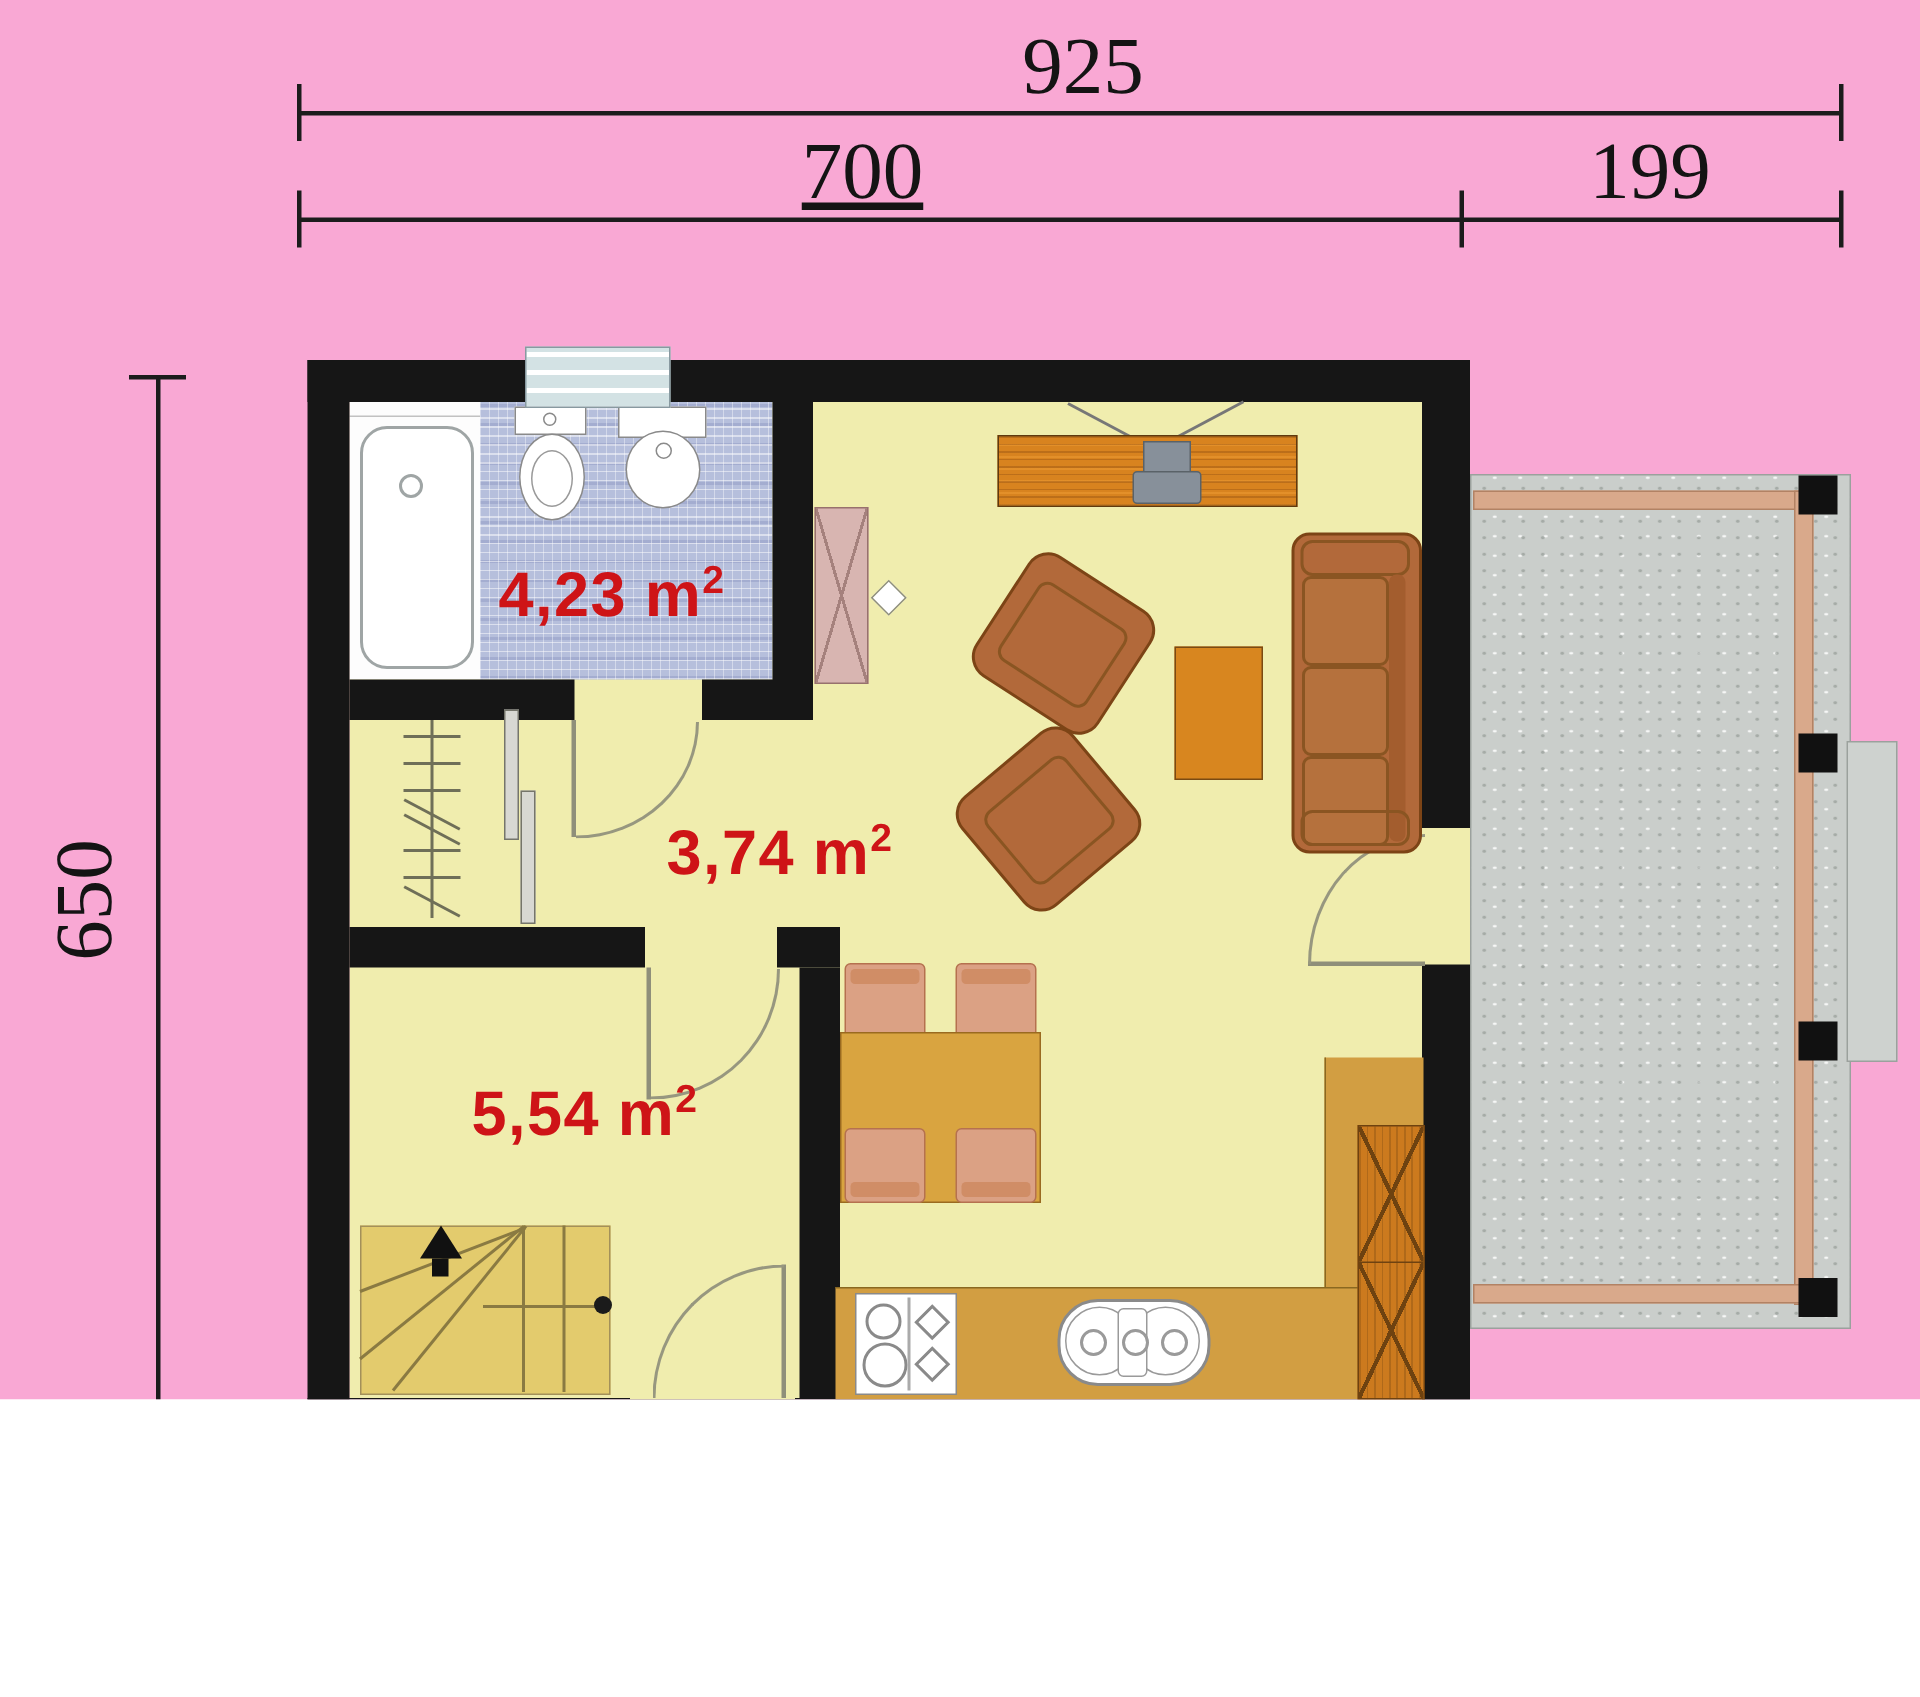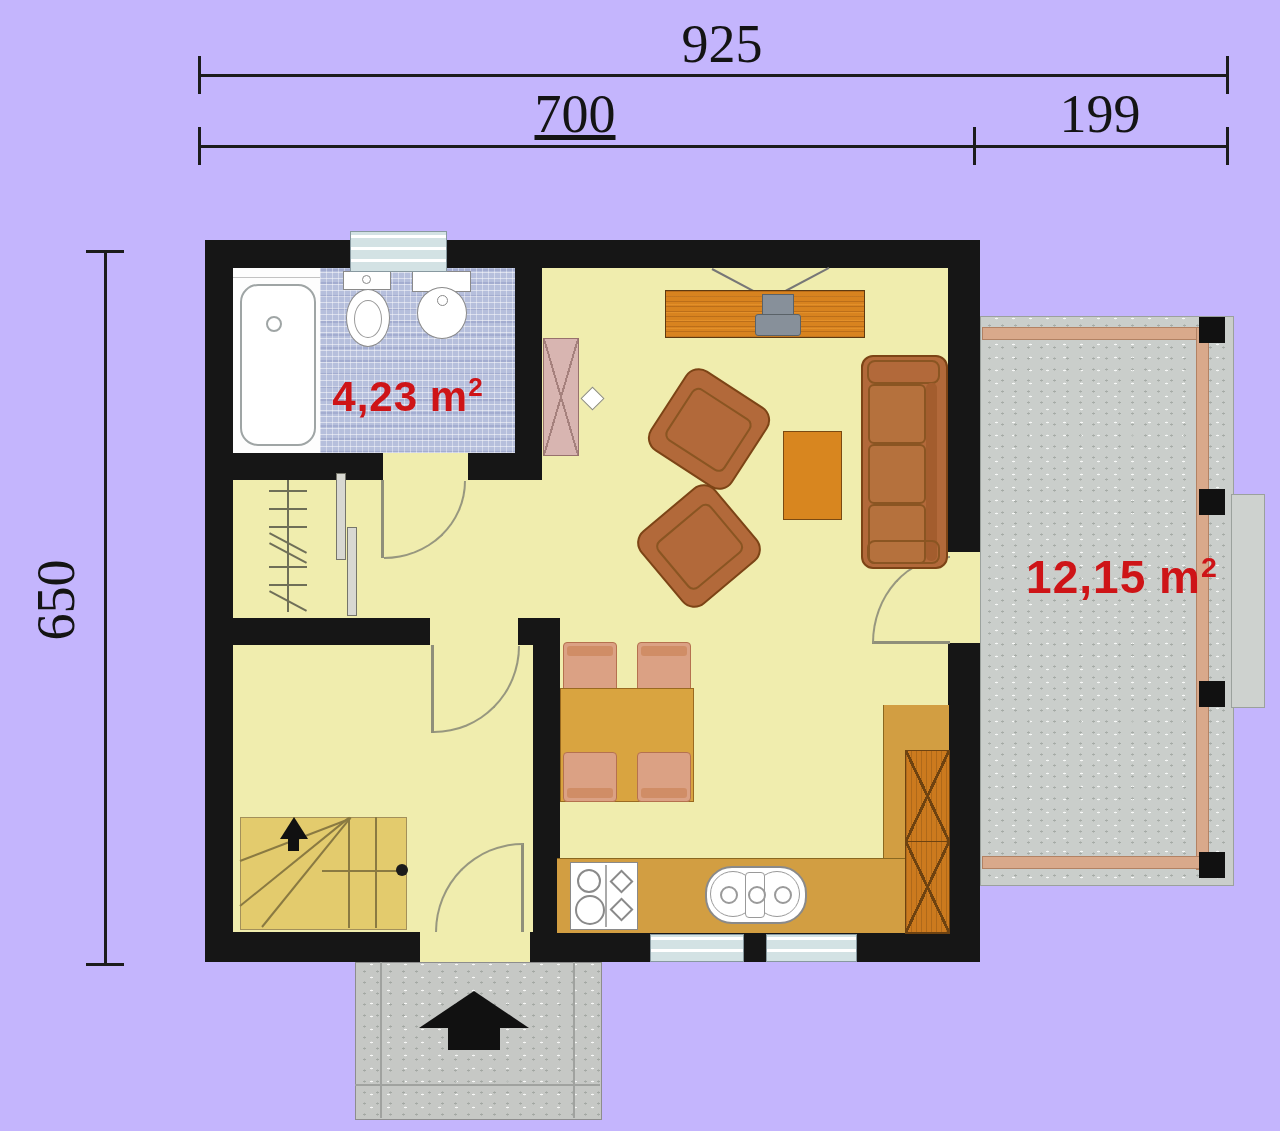--- a/index.html
+++ b/index.html
@@ -1,16 +1,16 @@
 <!DOCTYPE html>
 <html><head>
 <meta charset="utf-8">
 <style>
   html,body{margin:0;padding:0;background:#ffffff;}
-  #canvas{position:relative;width:1280px;height:1131px;background:#c4b5fd;overflow:hidden;
+  #canvas{position:relative;width:1280px;height:933px;background:#f9a8d4;overflow:hidden;
           font-family:"Liberation Sans", sans-serif;}
   .abs{position:absolute;}
   
   .dimline{background:#1c1c1c;}
   .dimtext{font-family:"Liberation Serif", serif;font-size:54px;color:#141414;
            transform:translate(-50%,-50%);white-space:nowrap;}
   
   .wall{background:#161616;}
   
   .floor{background:#f0edae;}
@@ -239,17 +239,20 @@
     <div class="abs" style="left:63px;top:26px;width:11px;height:178px;background:#a35d2e;border-radius:5px;"></div>
     <div class="abs" style="left:4px;top:183px;width:69px;height:20px;border:2px solid #8a5522;border-radius:8px;"></div>
   </div>
 
   <div class="abs wardrobe" style="left:543px;top:338px;width:34px;height:116px;"></div>
   <div class="abs" style="left:584px;top:390px;width:15px;height:15px;background:#fff;border:1.5px solid #8f8f7a;transform:rotate(45deg);"></div>
 
   <div class="abs area-label fs42" style="left:408px;top:396px;">
     <span>4,23</span><span class="u">m</span><sup>2</sup>
   </div>
-  <div class="abs area-label fs46" style="left:1122px;top:577px;">
-    <span>12,15</span><span class="u">m</span><sup>2</sup>
+  <div class="abs area-label fs42" style="left:520px;top:568px;">
+    <span>3,74</span><span class="u">m</span><sup>2</sup>
+  </div>
+  <div class="abs area-label fs42" style="left:390px;top:742px;">
+    <span>5,54</span><span class="u">m</span><sup>2</sup>
   </div>
 
 </div>
 
 </body></html>

